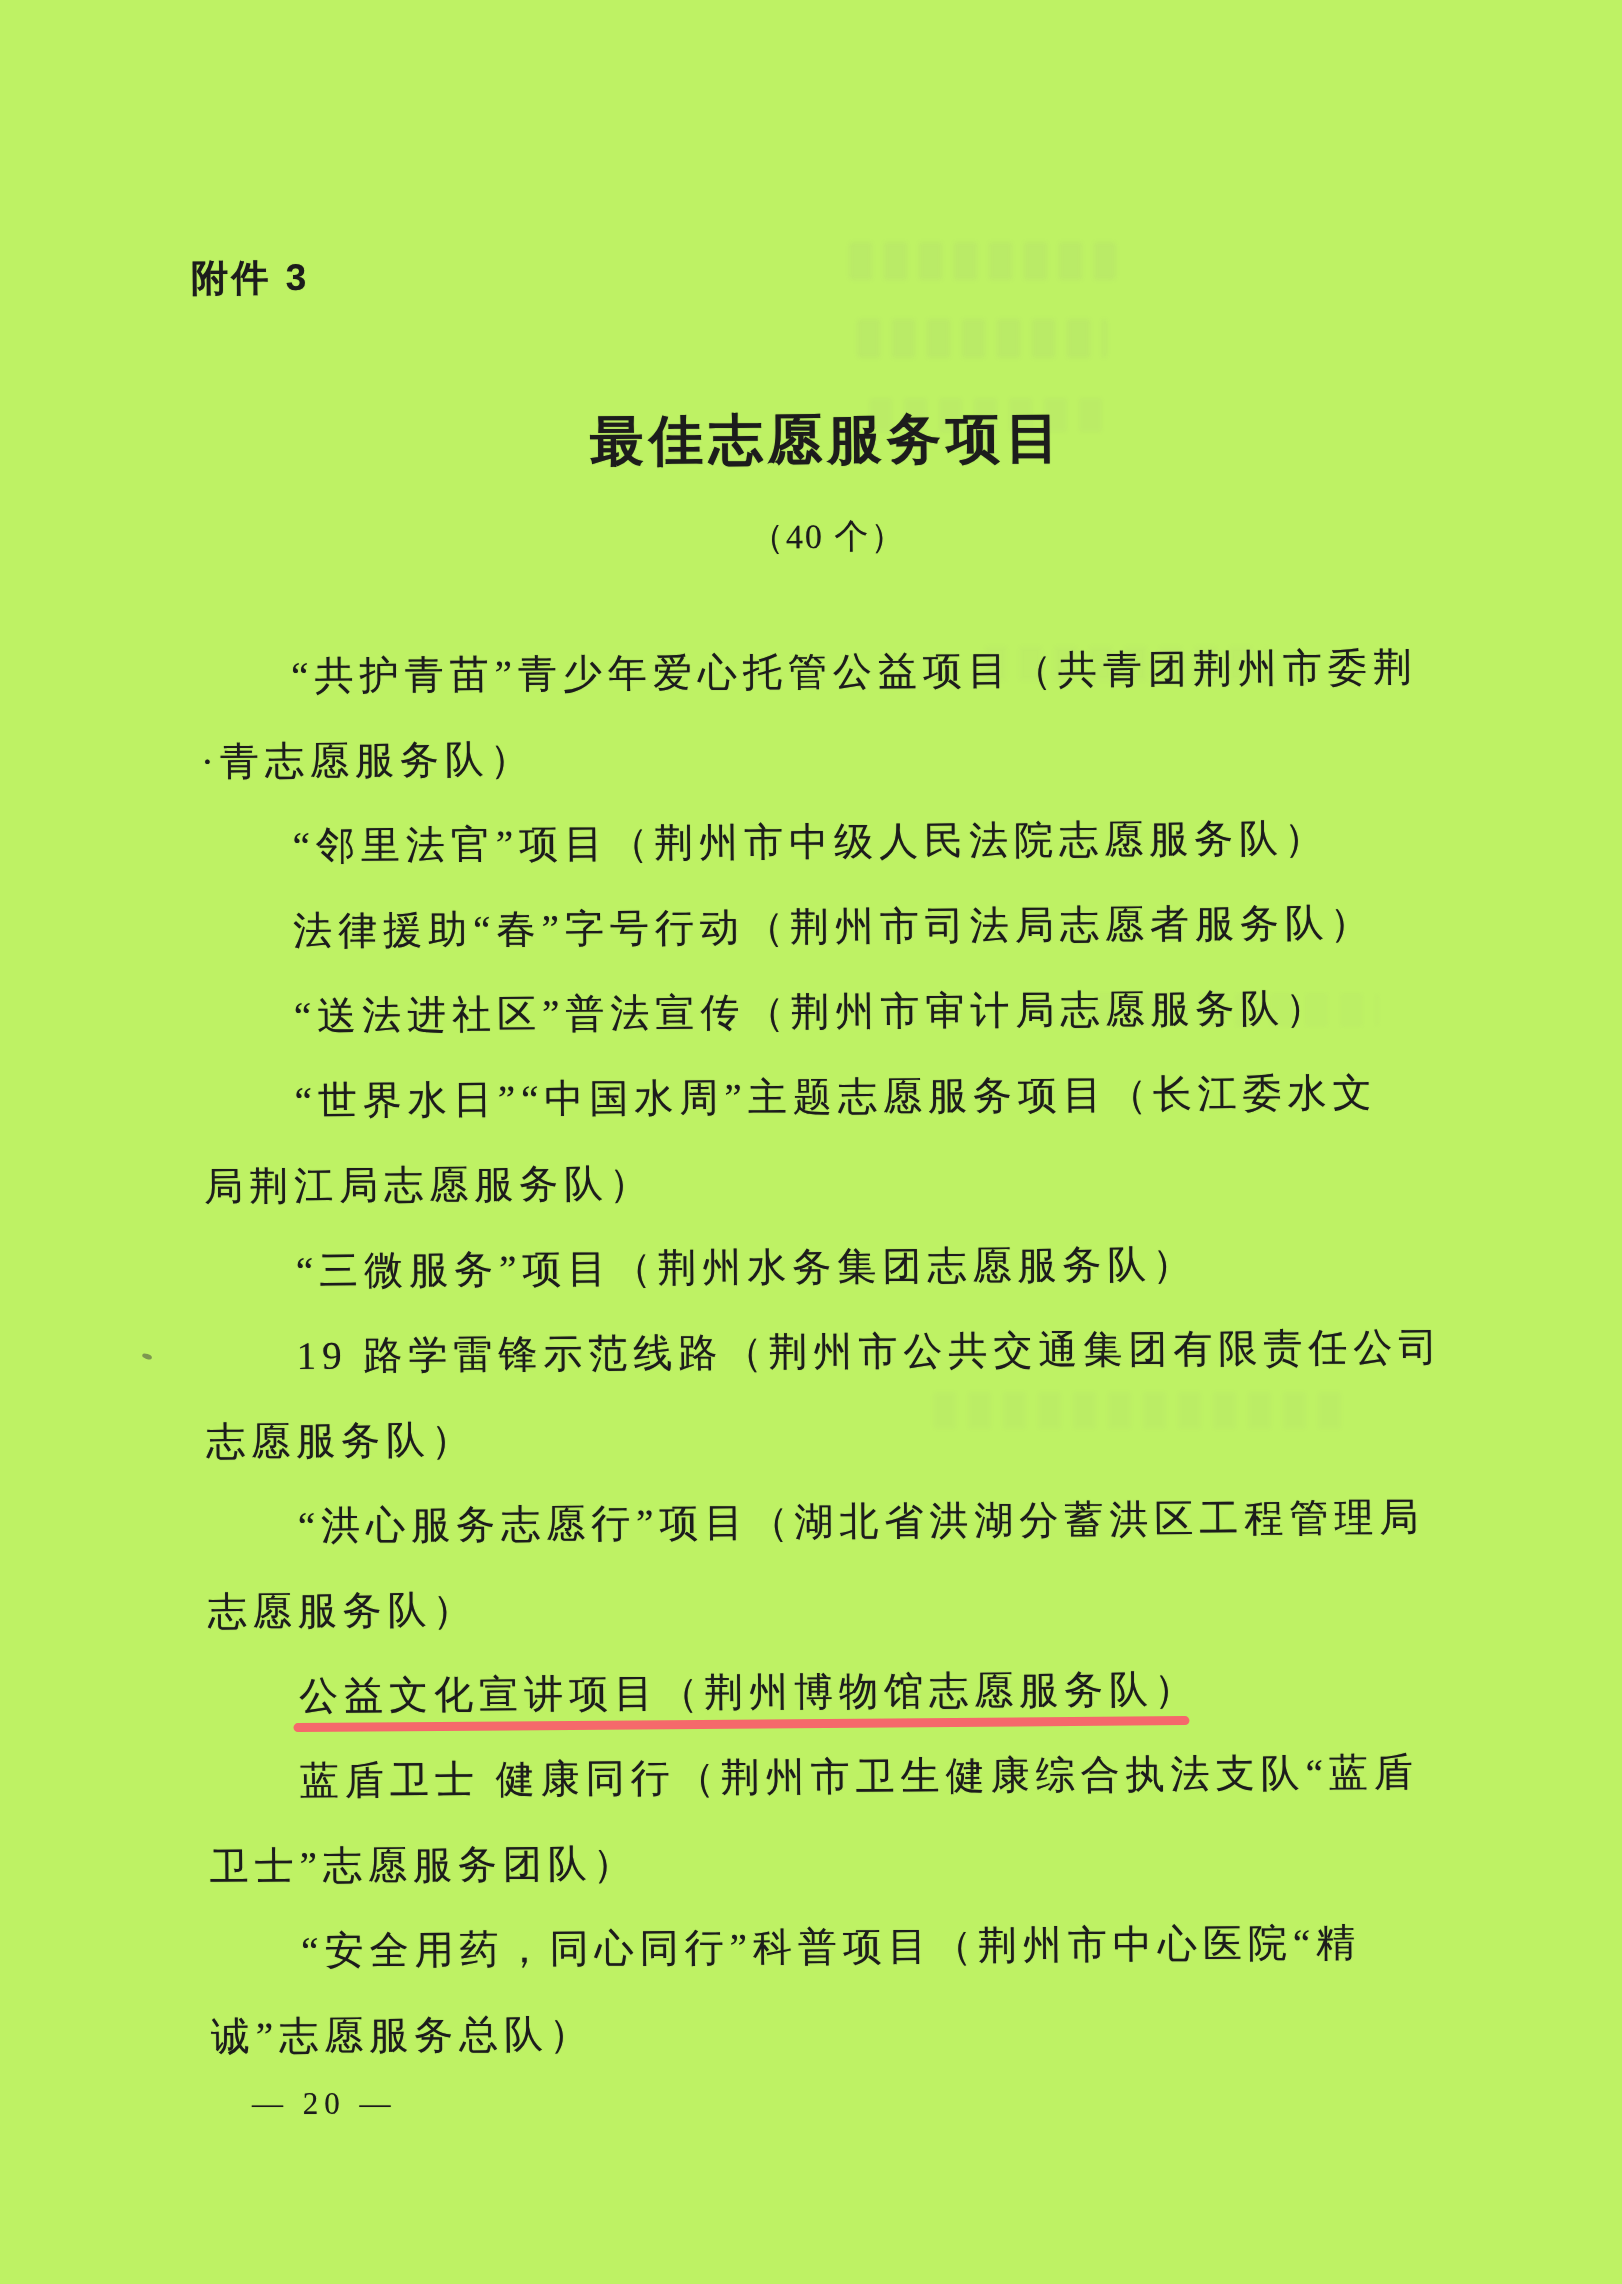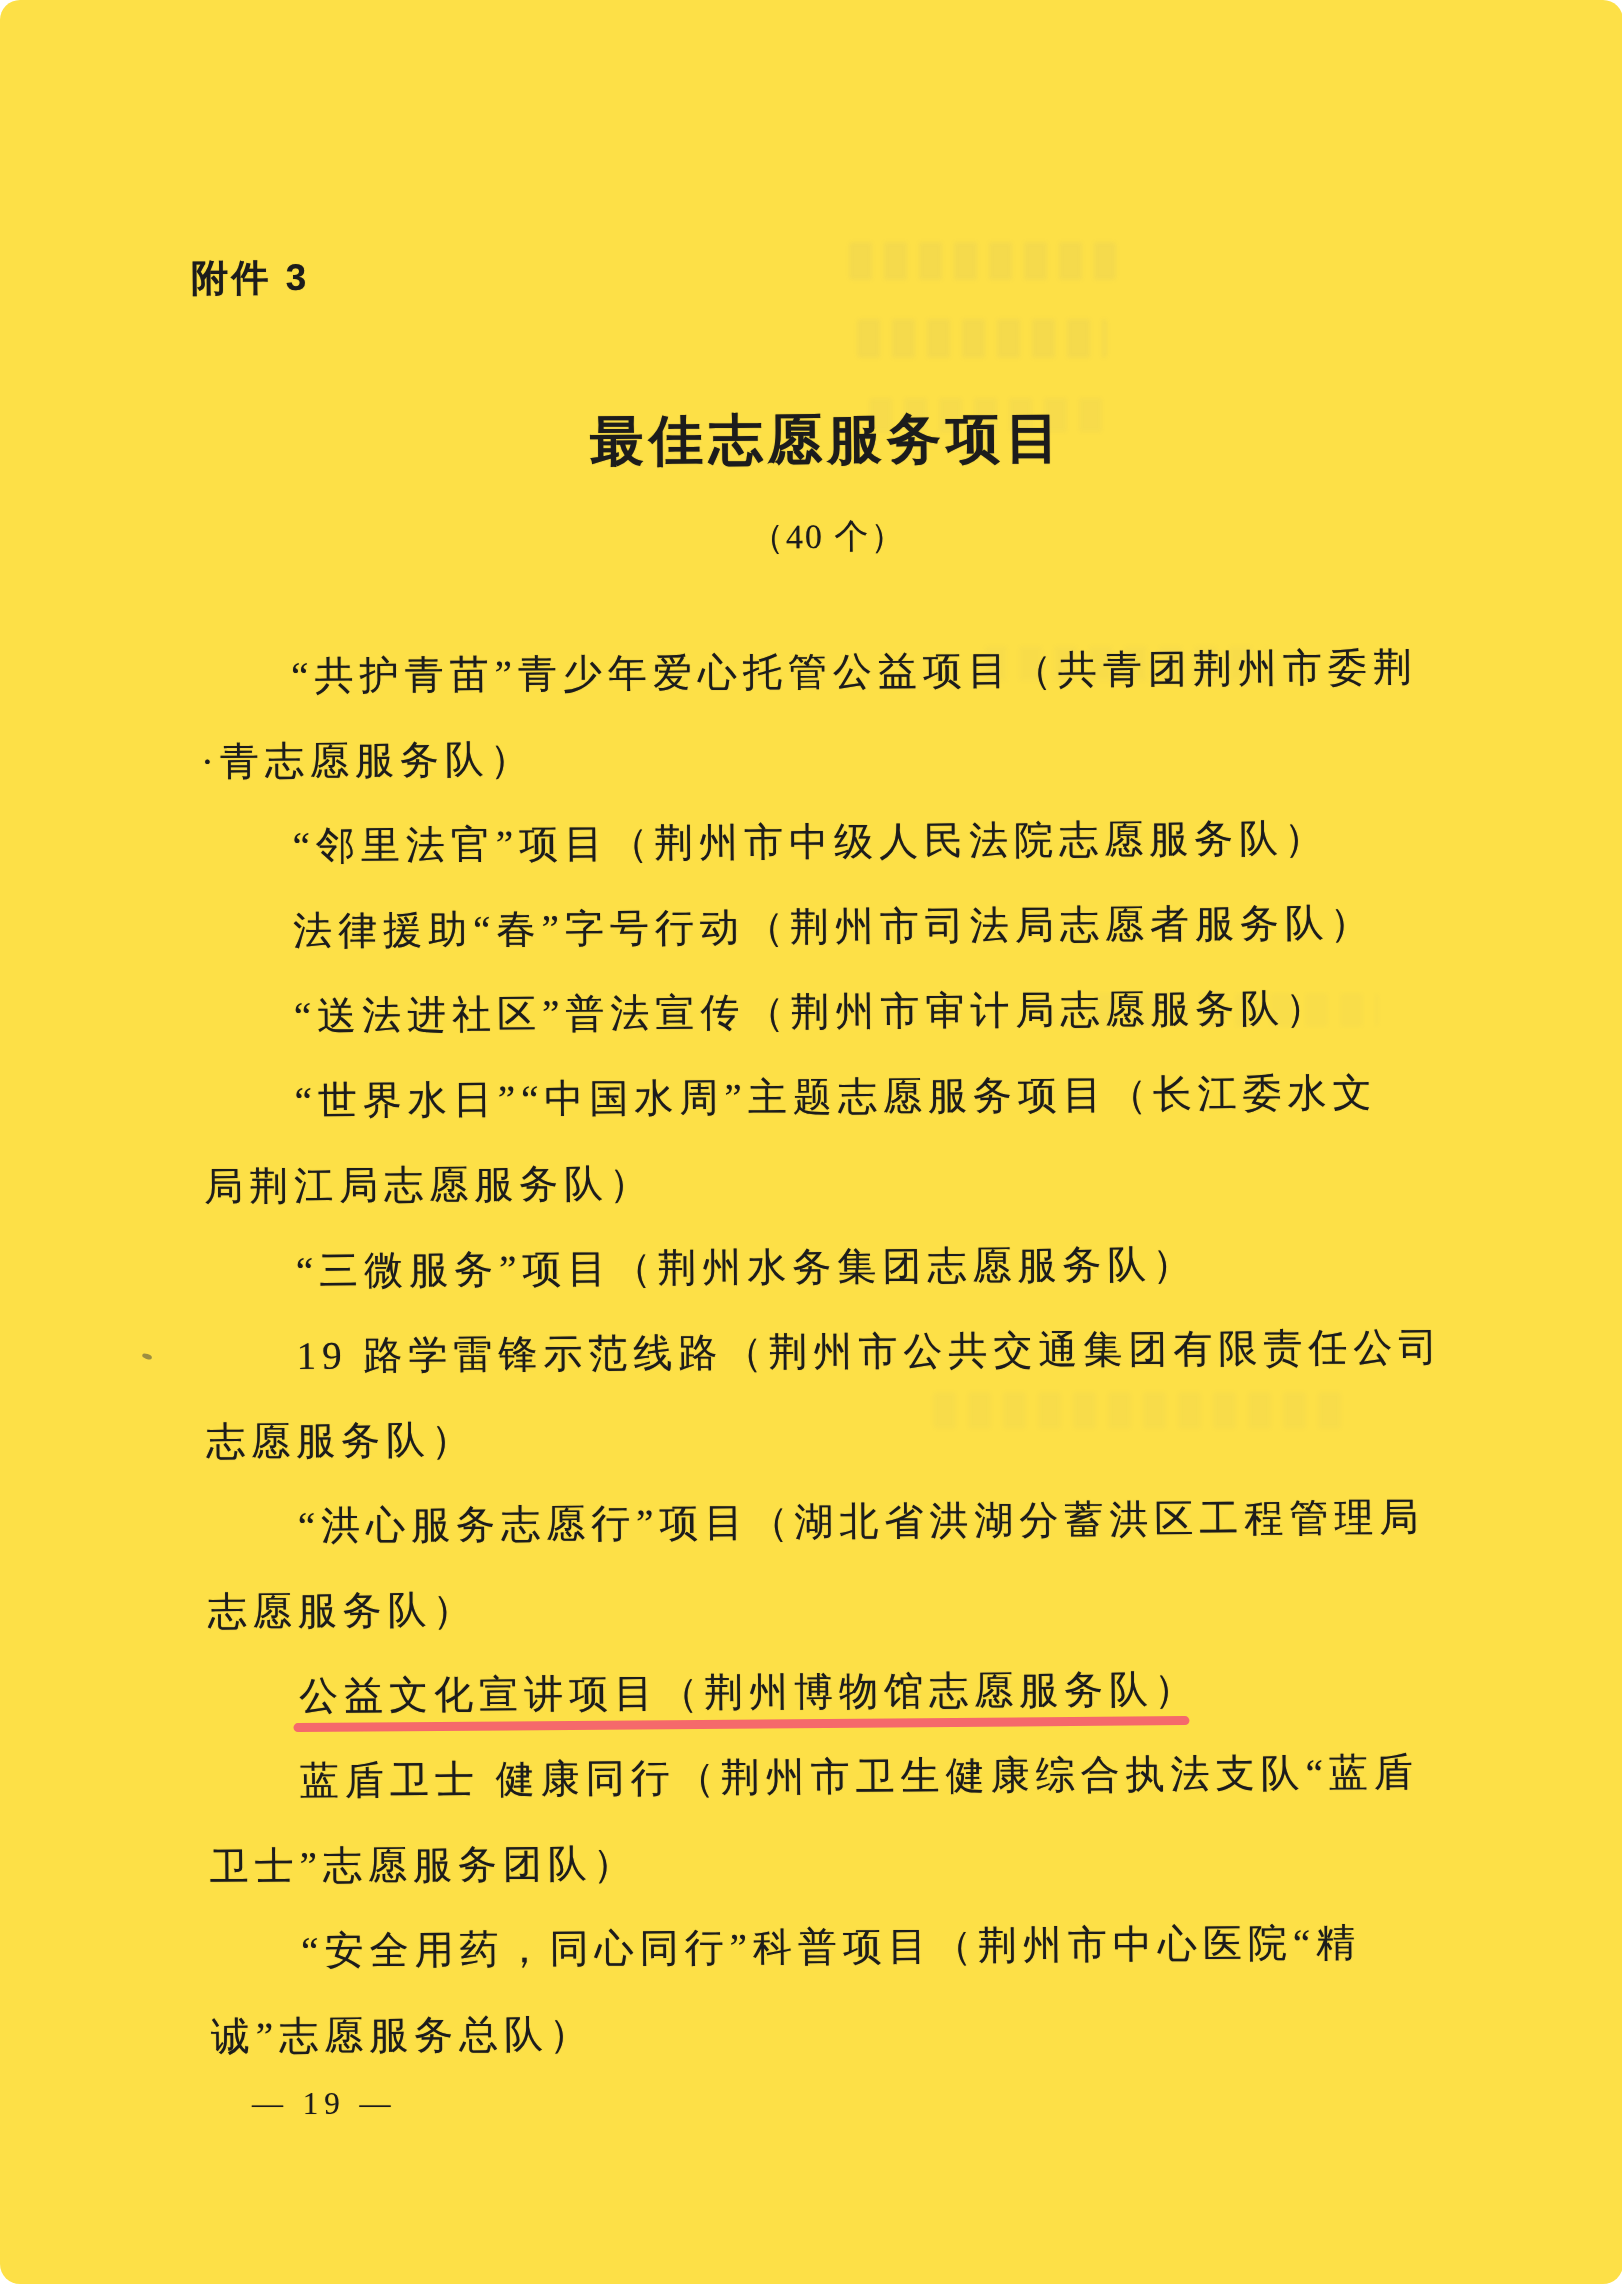--- a/index.html
+++ b/index.html
@@ -1,24 +1,23 @@
 <!DOCTYPE html>
 <html style="--ink: #1c1c1c; --red: #f5696b;font-size:10.8px"><head>
 <meta charset="utf-8">
 <style>
   html, body { margin: 0; padding: 0; background: #ffffff; }
   .page {
     position: relative;
     width: 1623px;
     height: 2284px;
-    background: #fde047;
+    background: #bef264;
     overflow: hidden;
     font-family: "Liberation Serif", "DejaVu Serif", serif;
     color: var(--ink, #1c1c1c);
-    border-radius: 20px;
   }
   
   .scan-rotate {
     position: absolute;
     inset: 0;
     transform: rotate(-0.45deg);
     transform-origin: 50% 45%;
   }
   .attachment-label {
     position: absolute;
@@ -149,15 +148,15 @@
         <div class="line indent"><span class="line-text">“洪心服务志愿行”项目（湖北省洪湖分蓄洪区工程管理局</span></div>
         <div class="line"><span class="line-text">志愿服务队）</span></div>
         <div class="line indent"><span class="line-text">公益文化宣讲项目（荆州博物馆志愿服务队）</span><span class="red-underline"></span></div>
         <div class="line indent"><span class="line-text">蓝盾卫士 健康同行（荆州市卫生健康综合执法支队“蓝盾</span></div>
         <div class="line"><span class="line-text">卫士”志愿服务团队）</span></div>
         <div class="line indent"><span class="line-text">“安全用药，同心同行”科普项目（荆州市中心医院“精</span></div>
         <div class="line"><span class="line-text">诚”志愿服务总队）</span></div>
       </div>
   </div>
 
-  <div class="page-number">— 19 —</div>
+  <div class="page-number">— 20 —</div>
 </div>
 
 
 </body></html>

